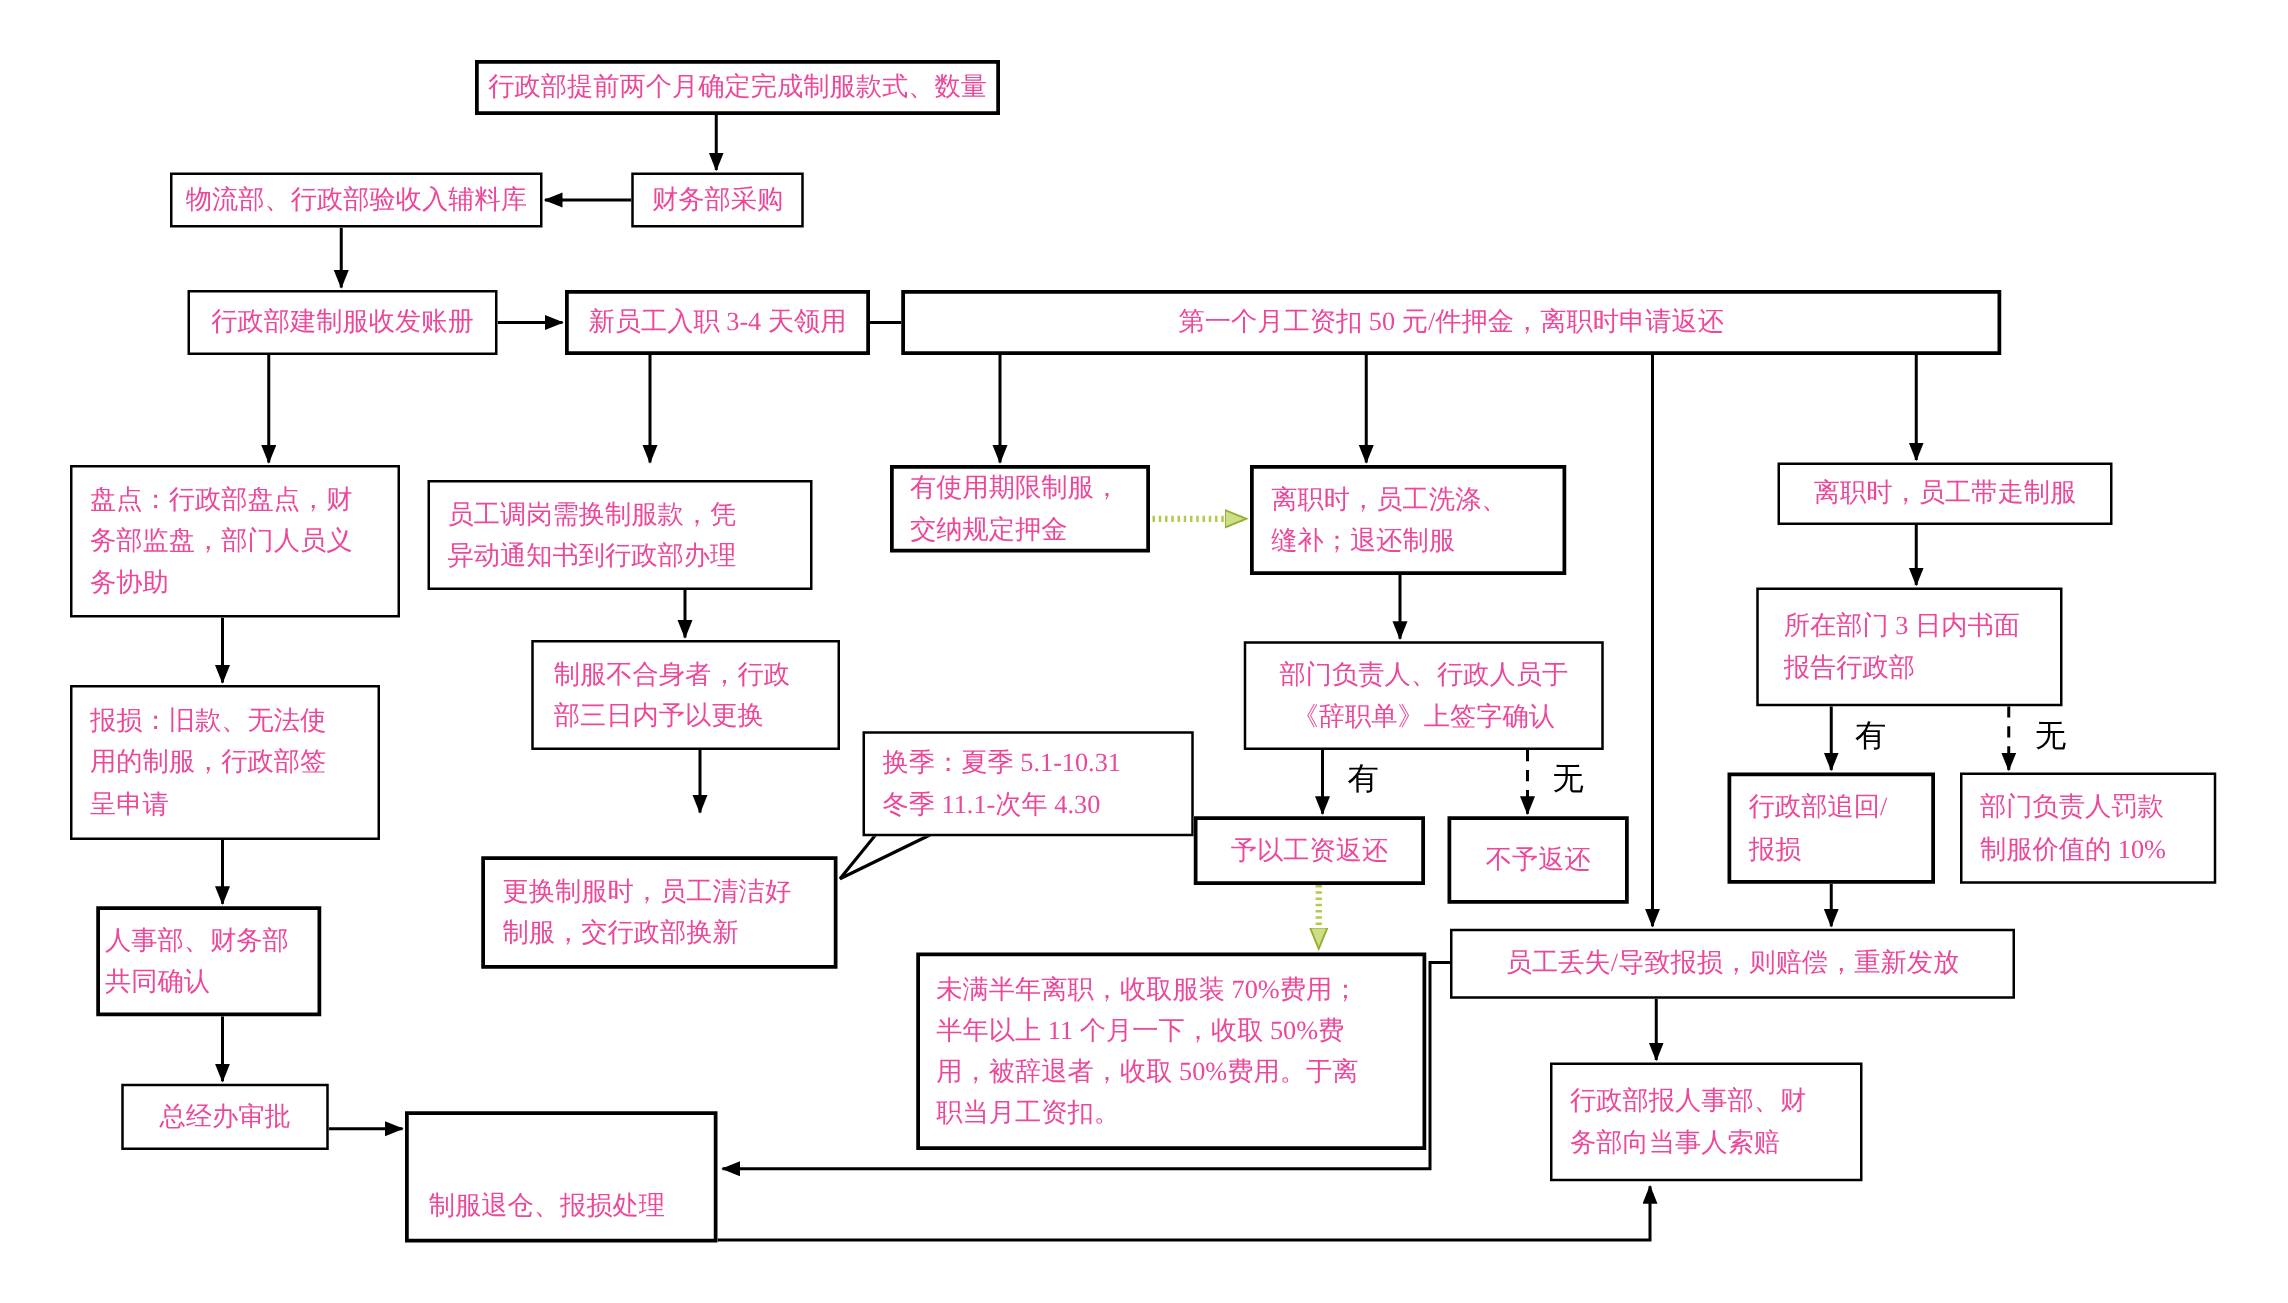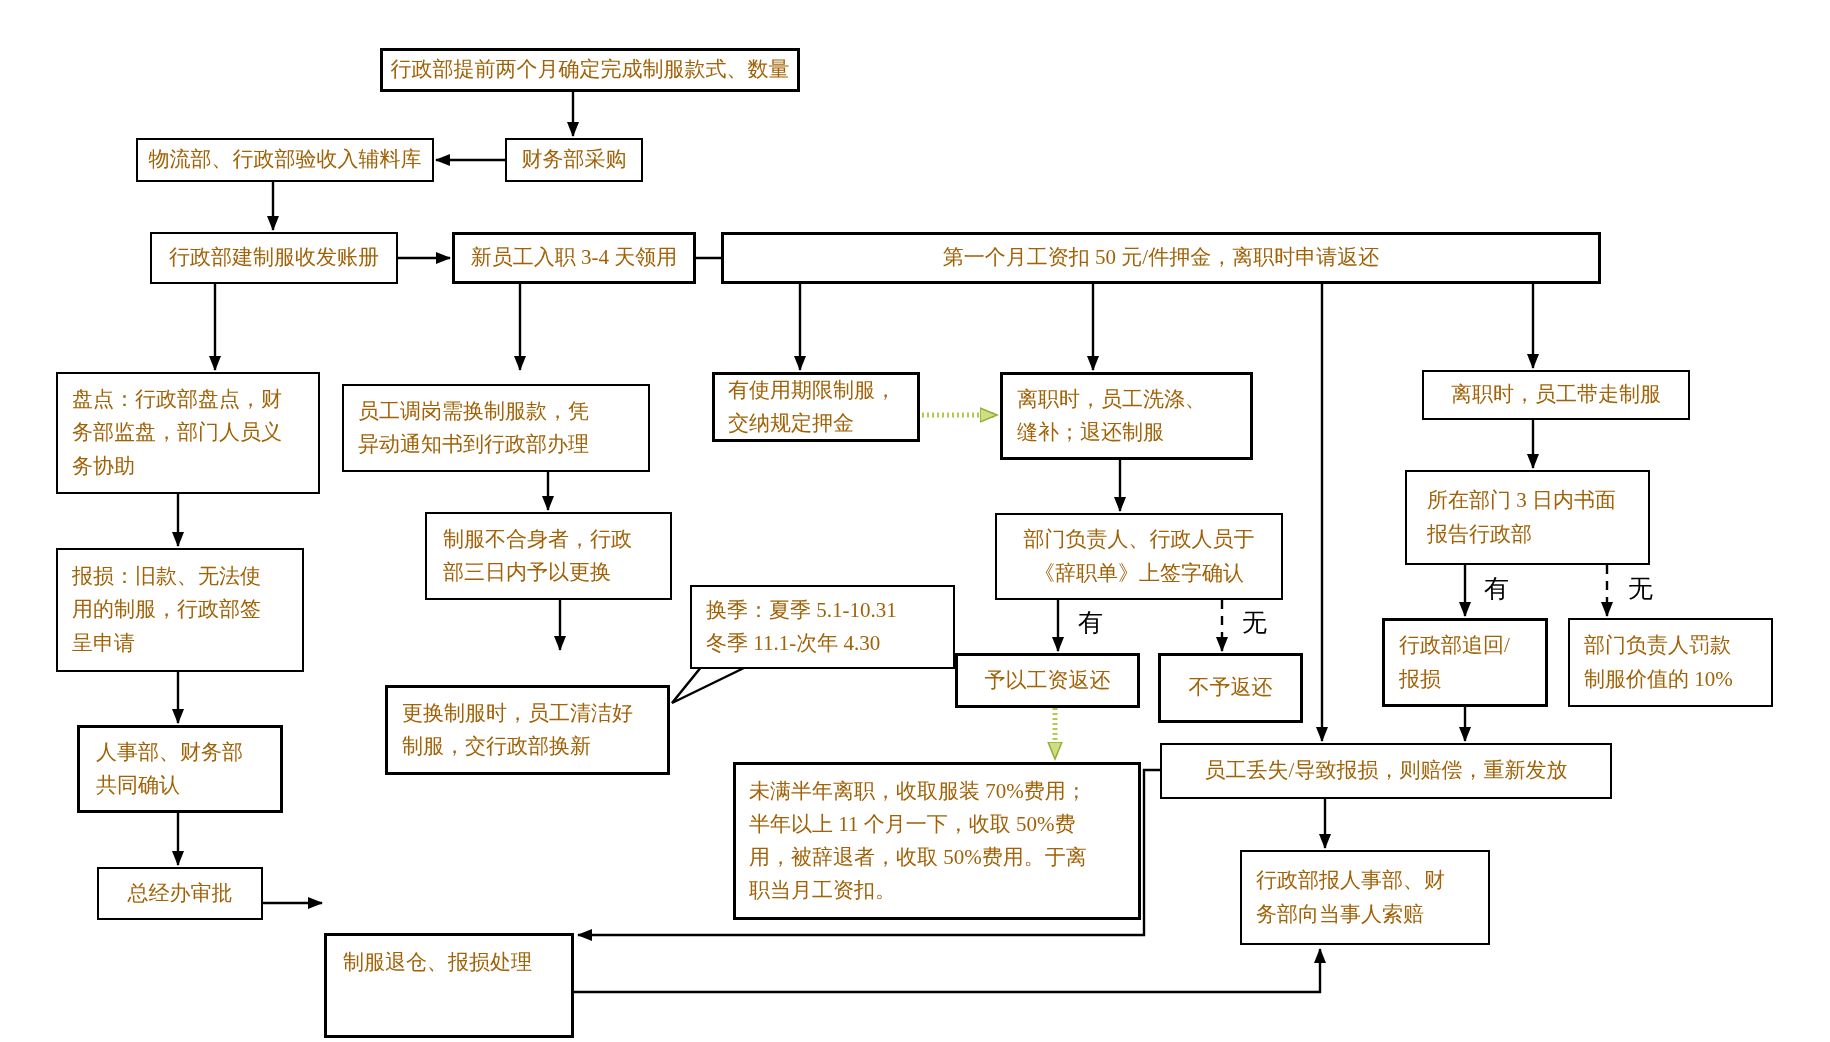--- a/index.html
+++ b/index.html
@@ -1,24 +1,24 @@
 <!DOCTYPE html>
 <html><head>
 <meta charset="utf-8">
 <style>
   html,body{margin:0;padding:0;background:#fff;}
   #canvas{position:relative;width:1830px;height:1042px;background:#fff;overflow:hidden;
           font-family:"Liberation Serif","DejaVu Serif",serif;}
   .node{position:absolute;background:#fff;border-style:solid;border-color:#000;
-        display:flex;align-items:center;box-sizing:border-box;color:#a16207;
+        display:flex;align-items:center;box-sizing:border-box;color:#ec4899;
         font-size:21px;line-height:1.58;}
   .node .txt{white-space:pre-line;width:100%;}
   .node.center{justify-content:center;text-align:center;}
   .node.left{justify-content:flex-start;text-align:left;}
-  .node.vtop{align-items:flex-start;margin-top:44px;}
+  .node.vtop{align-items:flex-end;}
   .lbl{position:absolute;font-size:25px;color:#000;background:transparent;}
   svg#wires{position:absolute;left:0;top:0;pointer-events:none;}
   .callout-tail{fill:#fff;stroke:#000;stroke-width:2.5;}
 </style>
 </head>
 <body>
 
 <div id="canvas">
   <svg id="wires" width="1830" height="1042" viewBox="0 0 1830 1042">
     <defs>
@@ -146,21 +146,21 @@
       </div>
       <div class="node left" style="left: 1240px; top: 850px; width: 250px; height: 95px; border-width: 2px; padding: 6px 14px;">
         <span class="txt">行政部报人事部、财
 务部向当事人索赔</span>
       </div>
       <div class="node left" style="left: 56px; top: 548px; width: 248px; height: 124px; border-width: 2px; padding: 6px 14px;">
         <span class="txt">报损：旧款、无法使
 用的制服，行政部签
 呈申请</span>
       </div>
-      <div class="node left" style="left: 77px; top: 725px; width: 206px; height: 88px; border-width: 3px; padding: 6px 16px;">
+      <div class="node left" style="left: 77px; top: 725px; width: 180px; height: 88px; border-width: 3px; padding: 6px 4px;">
         <span class="txt">人事部、财务部
 共同确认</span>
       </div>
       <div class="node center" style="left: 97px; top: 867px; width: 166px; height: 53px; border-width: 2px;">
         <span class="txt">总经办审批</span>
       </div>
       <div class="node left vtop" style="left: 324px; top: 889px; width: 250px; height: 105px; border-width: 3px; padding: 10px 16px;">
         <span class="txt">制服退仓、报损处理</span>
       </div>
       <div class="lbl" style="left: 1078px; top: 606px;">有</div>

